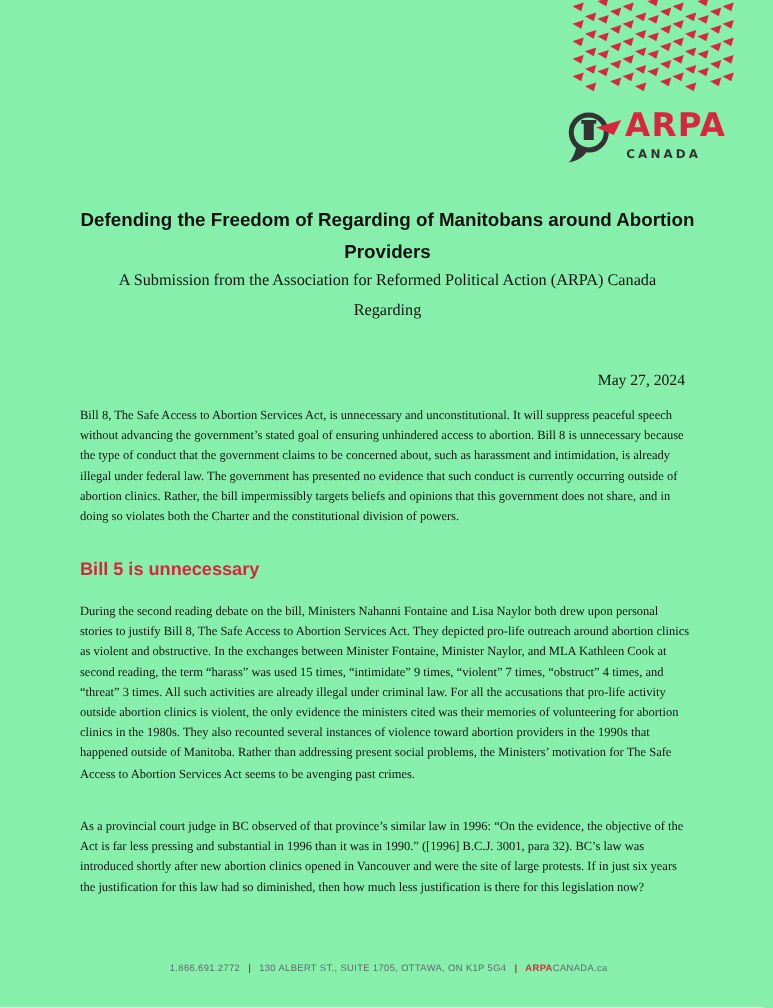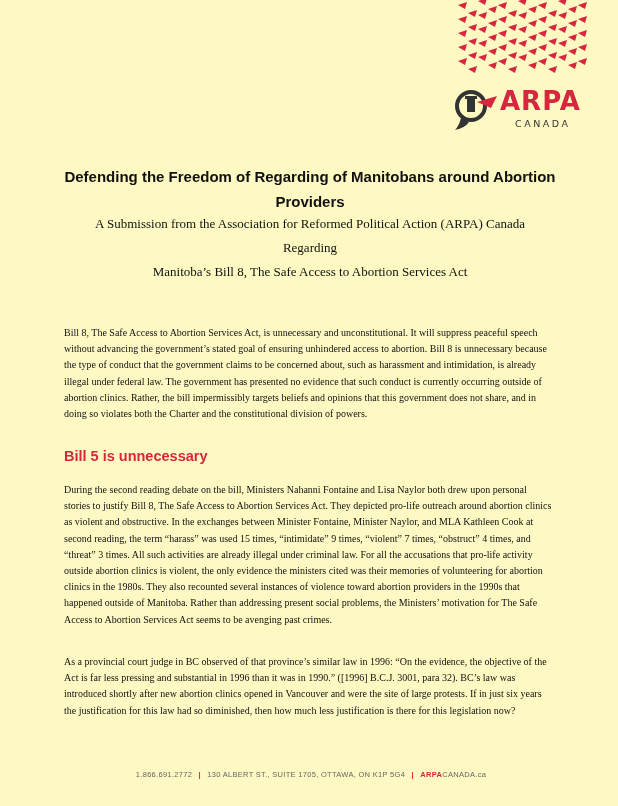--- a/index.html
+++ b/index.html
@@ -1,22 +1,22 @@
 <!DOCTYPE html>
 <html><head>
 <meta charset="utf-8">
 <style>
   html, body { margin: 0; padding: 0; background: #ffffff; }
   body { width: 618px; height: 806px; position: relative; overflow: hidden; }
-  .page { position: absolute; left: 0; top: 0; width: 618px; height: 806px; background: #fef9c3; }
+  .page { position: absolute; left: 0; top: 0; width: 618px; height: 806px; background: #86efac; }
 
   .pattern { position: absolute; left: 458px; top: 0; width: 140px; height: 80px; }
   .logo { position: absolute; left: 453px; top: 88px; width: 130px; height: 50px; }
   .logo-word { position: absolute; left: 47px; top: -2px; font-family: "DejaVu Sans", sans-serif; font-weight: bold; font-size: 26px; color: #d7263d; letter-spacing: 1px; line-height: 30px; }
-  .logo-sub { position: absolute; left: 62px; top: 30px; font-family: "DejaVu Sans", sans-serif; font-weight: normal; font-size: 9.5px; color: #333; letter-spacing: 2.5px; text-align: center; }
+  .logo-sub { position: absolute; left: 48px; top: 30px; font-family: "DejaVu Sans", sans-serif; font-weight: bold; font-size: 9.5px; color: #333; letter-spacing: 2.5px; text-align: center; }
 
   .title { position: absolute; left: 60px; top: 164px; width: 500px; text-align: center; font-family: "Liberation Sans", sans-serif; font-weight: bold; font-size: 15px; line-height: 25px; color: #111; }
   .subtitle { position: absolute; left: 60px; width: 500px; text-align: center; font-family: "Liberation Serif", serif; font-size: 13px; color: #111; }
   .date { position: absolute; left: 400px; top: 297px; width: 148px; text-align: right; font-family: "Liberation Serif", serif; font-size: 12.5px; color: #111; }
 
   .para { position: absolute; left: 64px; width: 488px; font-family: "Liberation Serif", serif; font-size: 10px; line-height: 16.2px; color: #111; margin: 0; }
   .heading { position: absolute; left: 64px; top: 448px; font-family: "Liberation Sans", sans-serif; font-weight: bold; font-size: 14.5px; color: #d7263d; }
 
   .footer { position: absolute; left: 2px; top: 770px; width: 618px; text-align: center; font-family: "Liberation Sans", sans-serif; font-size: 7.5px; color: #666; letter-spacing: 0.3px; }
   .footer .sep { color: #d7263d; font-weight: bold; margin: 0 4px; }
@@ -108,22 +108,22 @@
       <rect x="12" y="8" width="12" height="3" fill="#333"></rect>
       <polygon points="24,14 44,8 38,20" fill="#d7263d"></polygon>
     </svg>
     <span class="logo-word">ARPA</span>
     <span class="logo-sub">CANADA</span>
   </div>
 
   <div class="title">Defending the Freedom of Regarding of Manitobans around Abortion Providers</div>
   <div class="subtitle" style="top:216px;">A Submission from the Association for Reformed Political Action (ARPA) Canada</div>
   <div class="subtitle" style="top:240px;">Regarding</div>
-  <div class="subtitle" style="top:264px;">Manitoba’s Bill 8, The Safe Access to Abortion Services Act</div>
 
+  <div class="date">May 27, 2024</div>
 
   <p class="para" style="top:325px;">Bill 8, The Safe Access to Abortion Services Act, is unnecessary and unconstitutional. It will suppress peaceful speech without advancing the government’s stated goal of ensuring unhindered access to abortion. Bill 8 is unnecessary because the type of conduct that the government claims to be concerned about, such as harassment and intimidation, is already illegal under federal law. The government has presented no evidence that such conduct is currently occurring outside of abortion clinics. Rather, the bill impermissibly targets beliefs and opinions that this government does not share, and in doing so violates both the Charter and the constitutional division of powers.</p>
 
   <div class="heading">Bill 5 is unnecessary</div>
 
   <p class="para" style="top:482px;">During the second reading debate on the bill, Ministers Nahanni Fontaine and Lisa Naylor both drew upon personal stories to justify Bill 8, The Safe Access to Abortion Services Act. They depicted pro-life outreach around abortion clinics as violent and obstructive. In the exchanges between Minister Fontaine, Minister Naylor, and MLA Kathleen Cook at second reading, the term “harass” was used 15 times, “intimidate” 9 times, “violent” 7 times, “obstruct” 4 times, and “threat” 3 times. All such activities are already illegal under criminal law. For all the accusations that pro-life activity outside abortion clinics is violent, the only evidence the ministers cited was their memories of volunteering for abortion clinics in the 1980s. They also recounted several instances of violence toward abortion providers in the 1990s that happened outside of Manitoba. Rather than addressing present social problems, the Ministers’ motivation for The Safe Access to Abortion Services Act seems to be avenging past crimes.</p>
   <p class="para" style="top:654px;">As a provincial court judge in BC observed of that province’s similar law in 1996: “On the evidence, the objective of the Act is far less pressing and substantial in 1996 than it was in 1990.” ([1996] B.C.J. 3001, para 32). BC’s law was introduced shortly after new abortion clinics opened in Vancouver and were the site of large protests. If in just six years the justification for this law had so diminished, then how much less justification is there for this legislation now?</p>
 
   <div class="footer">
     <span>1.866.691.2772</span>

